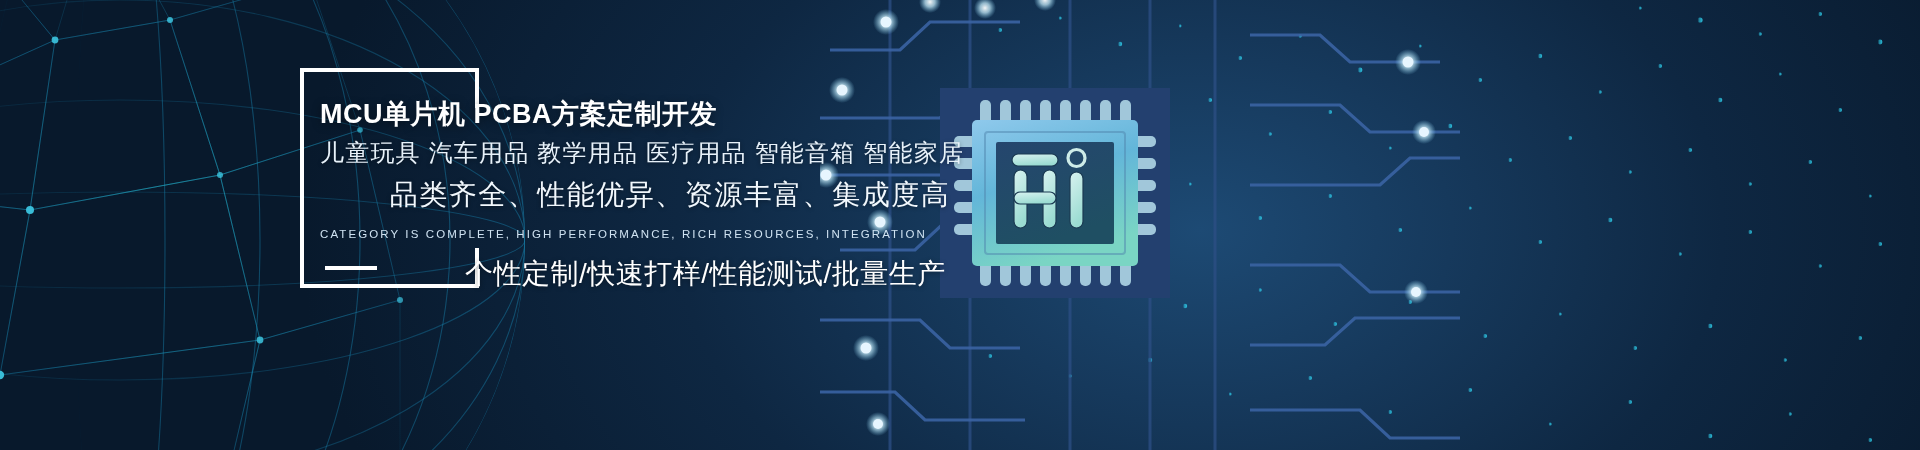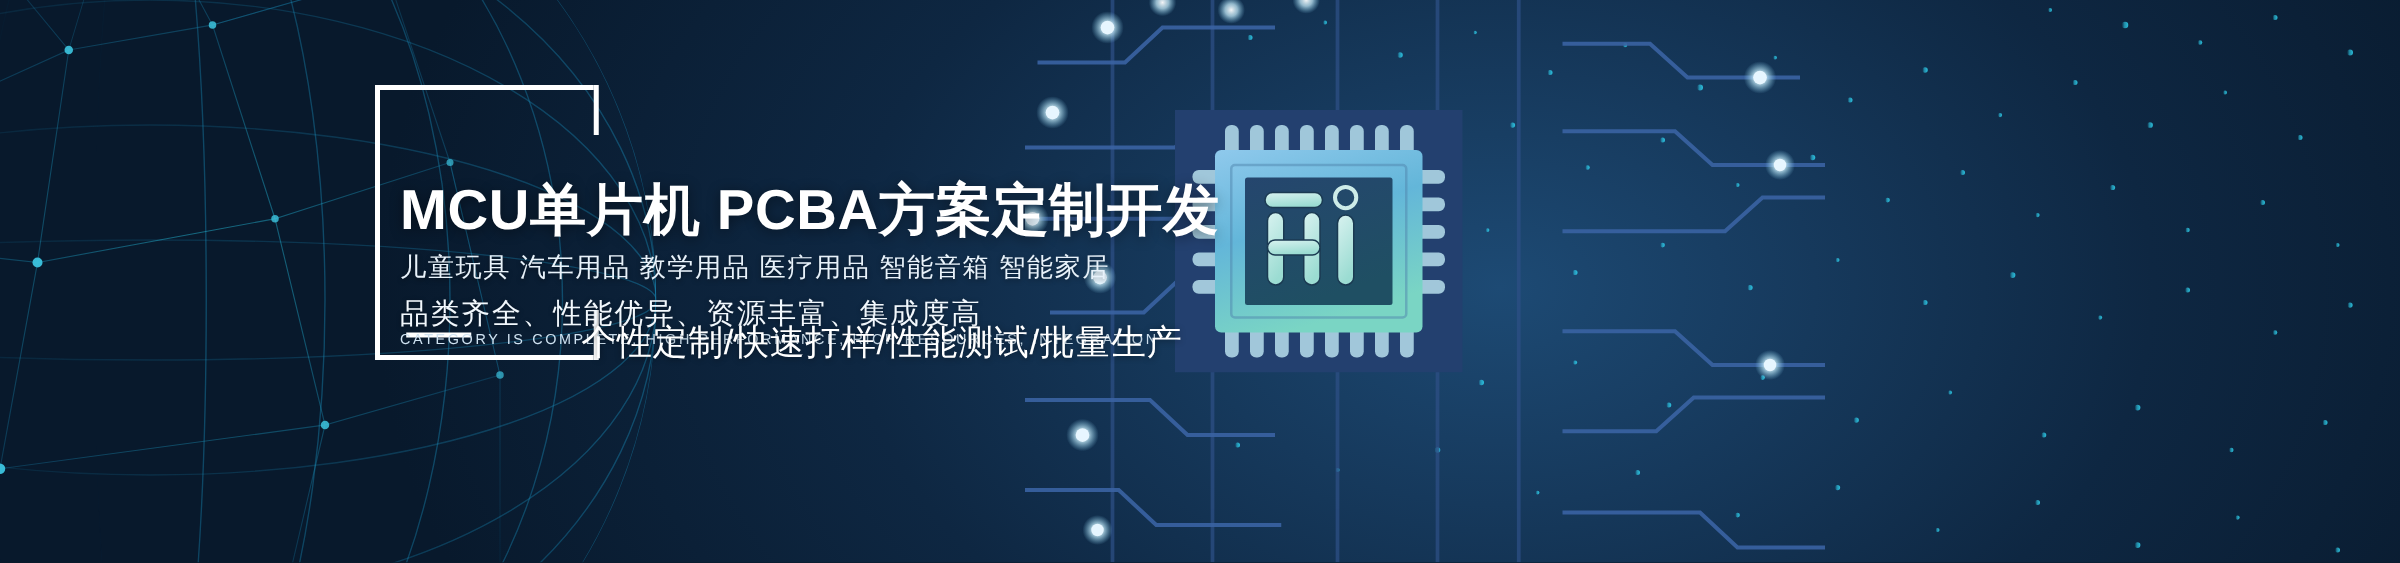--- a/index.html
+++ b/index.html
@@ -36,39 +36,39 @@
     border-left:4px solid #fff;
   }
   .frame-dash{
     position:absolute; left:325px; top:266px; width:52px; height:4px; background:#fff;
   }
 
   
   .copy{ position:absolute; left:320px; top:100px; width:700px; }
 
   .title{
-    font-size:45px; font-weight:bold; color:#ffffff;
+    font-size:27px; font-weight:bold; color:#ffffff;
     letter-spacing:.5px; line-height:1.08;
     white-space:nowrap;
     text-shadow:0 2px 10px rgba(0,0,0,.45);
-    margin-top:44px;
   }
   .cats{ margin-top:7px; }
   .cat-line{
-    font-size:21px; color:#e8f2fa; line-height:1.42;
+    font-size:24px; color:#e8f2fa; line-height:1.42;
     letter-spacing:1.2px; white-space:nowrap;
     text-shadow:0 1px 4px rgba(0,0,0,.4);
   }
   .features{
     margin-top:6px;
-    font-size:23px; color:#f2f8fd; letter-spacing:1.5px; white-space:nowrap;
+    font-size:28px; color:#f2f8fd; letter-spacing:1.5px; white-space:nowrap;
     text-shadow:0 1px 4px rgba(0,0,0,.4);
+    text-align:center;
   }
   .eng{
-    margin-top:0;
+    margin-top:14px;
     font-size:11.5px; color:#cfe2f1; letter-spacing:2.1px; white-space:nowrap;
   }
   .services{
     position:absolute; left:465px; top:255px;
     font-size:28px; color:#ffffff; letter-spacing:.5px; white-space:nowrap;
     text-shadow:0 1px 5px rgba(0,0,0,.45);
   }
 
   
   .chipwrap{ position:absolute; left:930px; top:88px; width:250px; height:210px; }

